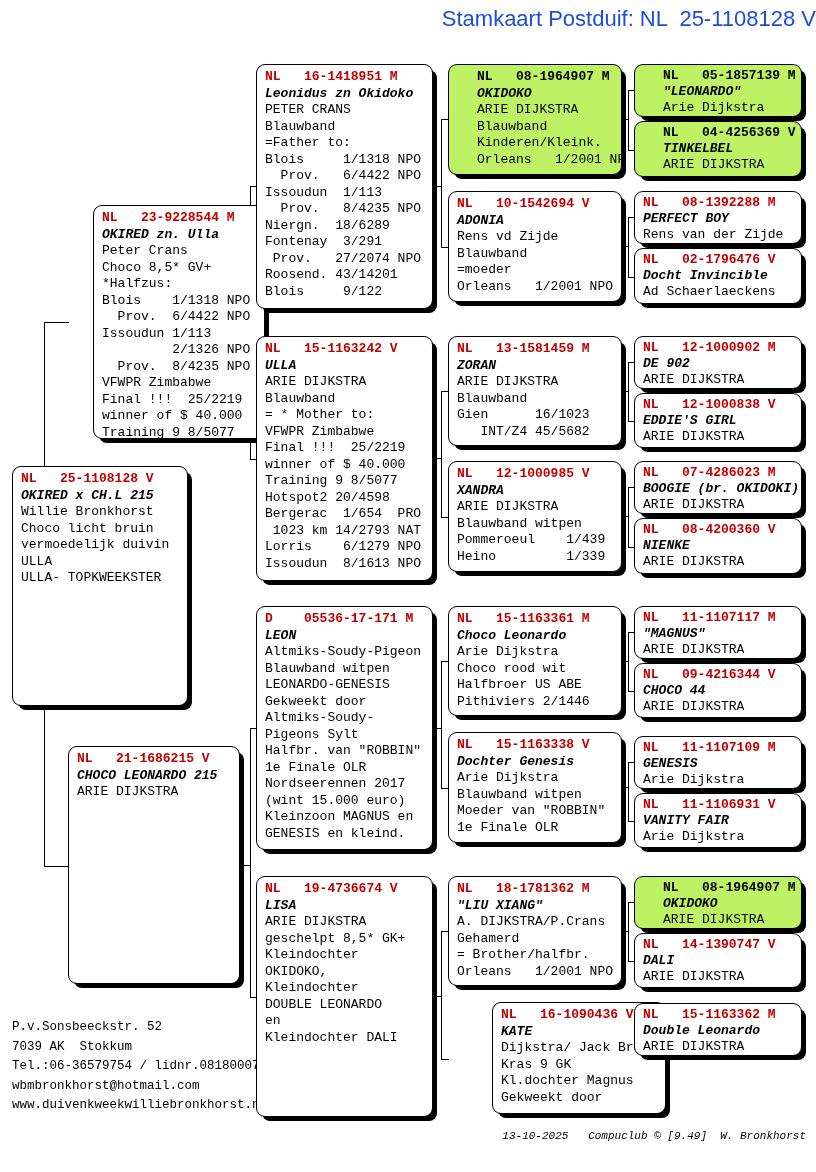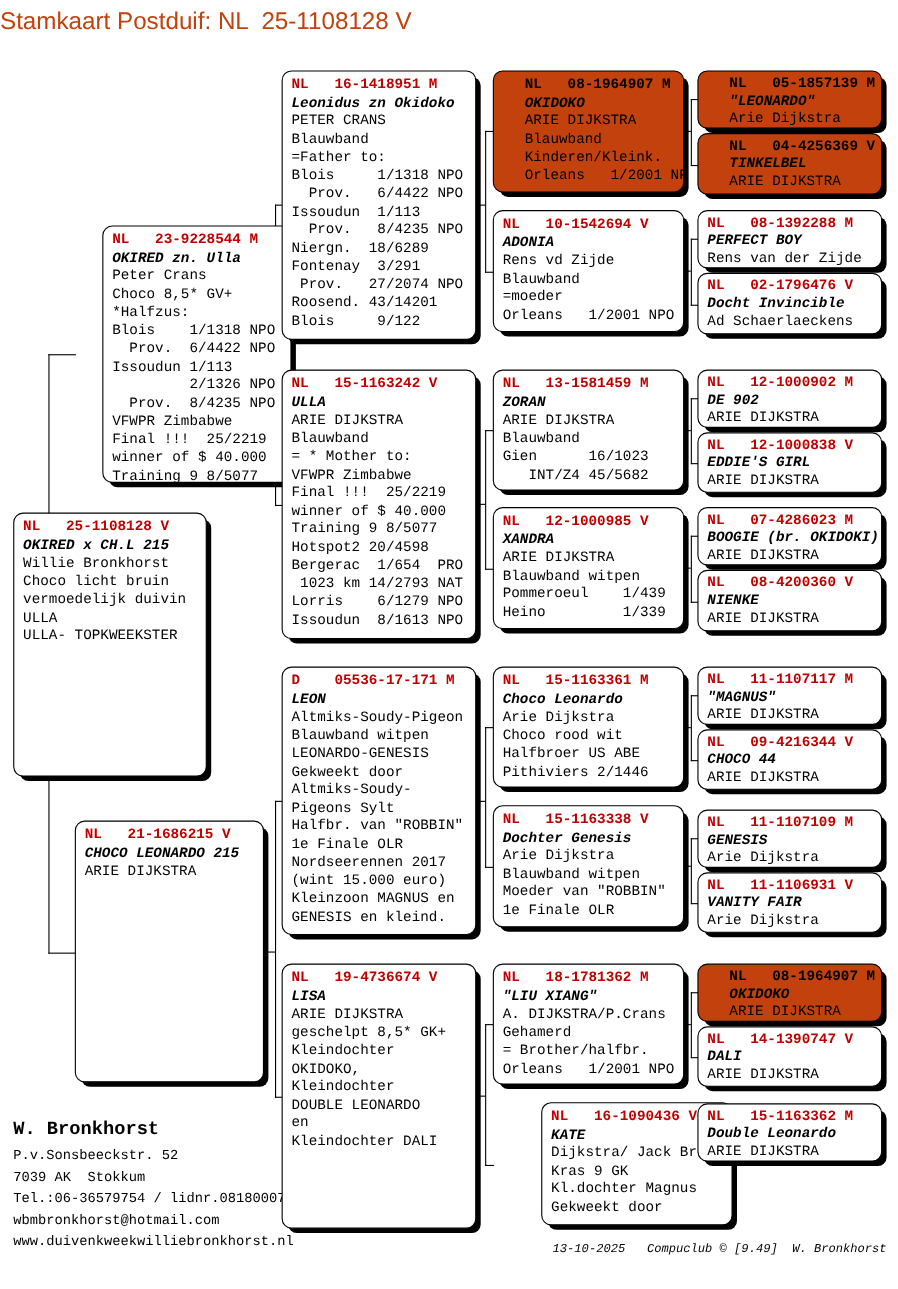--- a/index.html
+++ b/index.html
@@ -1,23 +1,23 @@
 <!DOCTYPE html>
 <html><head>
 <meta charset="utf-8">
 <style>
   html,body{margin:0;padding:0;background:#fff;}
   #page{position:relative;width:816px;height:1172px;background:#fff;overflow:hidden;
         font-family:"Liberation Mono",monospace;}
-  #title{position:absolute;left:0;top:6px;width:100%;text-align:left;
-         font-family:"Liberation Sans",sans-serif;font-size:22px;color:#c2410c;white-space:pre;}
+  #title{position:absolute;left:0;top:6px;width:100%;text-align:right;
+         font-family:"Liberation Sans",sans-serif;font-size:22px;color:#1d4ed8;white-space:pre;}
   .box{position:absolute;background:#fff;border:1.5px solid #000;border-radius:9px;
        box-shadow:5px 5px 0 -1px #000;padding:4px 7px 2px 8px;z-index:2;
        font-size:13px;line-height:16.5px;color:#000;overflow:hidden;box-sizing:border-box;}
-  .box.pink{background:#c2410c;padding-left:28px;}
+  .box.pink{background:#bef264;padding-left:28px;}
   .ring{font-weight:bold;color:#c00000;white-space:pre;}
   .pink .ring{color:#000;}
   .name{font-weight:bold;font-style:italic;white-space:pre;}
   .owner{font-weight:normal;white-space:pre;}
   pre.body{margin:0;font-family:inherit;font-size:inherit;line-height:inherit;white-space:pre;}
   .bracket{position:absolute;z-index:1;border-left:1.5px solid #000;
            border-top:1.5px solid #000;border-bottom:1.5px solid #000;}
   .stub{position:absolute;z-index:1;height:0;border-top:1.5px solid #000;}
   
   .bx0{left:12px;top:466px;width:176px;height:240px;}
@@ -347,21 +347,20 @@
     <div class="name">DALI</div>
     <div class="owner">ARIE DIJKSTRA</div>
   </div>
   <div class="box sm bx29">
     <div class="ring">NL   15-1163362 M</div>
     <div class="name">Double Leonardo</div>
     <div class="owner">ARIE DIJKSTRA</div>
   </div>
 
   <div id="contact">
-    <div class="cname">W. Bronkhorst</div>
     <pre>P.v.Sonsbeeckstr. 52
 7039 AK  Stokkum
 Tel.:06-36579754 / lidnr.08180007
 wbmbronkhorst@hotmail.com
 www.duivenkweekwilliebronkhorst.nl</pre>
   </div>
   <div id="footer">13-10-2025   Compuclub © [9.49]  W. Bronkhorst</div>
 </div>
 
 </body></html>

